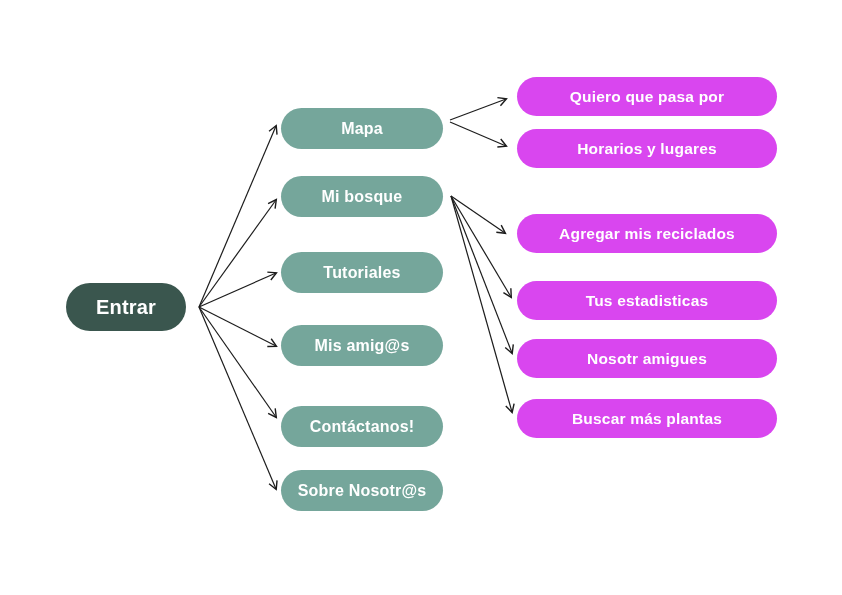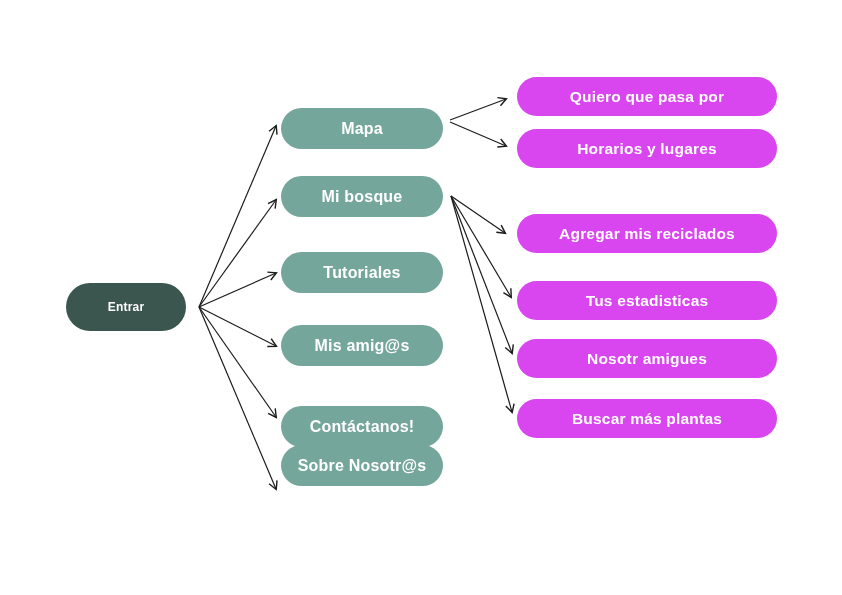--- a/index.html
+++ b/index.html
@@ -33,41 +33,41 @@
     letter-spacing: 0.2px;
     text-align: center;
     box-sizing: border-box;
     cursor: default;
     user-select: none;
   }
   .node-root {
     background: #3a564e;
     left: 66px;  top: 283px;
     width: 120px; height: 48px;
-    font-size: 12px;
+    font-size: 20px;
   }
   .node-l1 {
     background: #75a69b;
     left: 281px;
     width: 162px; height: 41px;
     font-size: 16px;
   }
   .node-l2 {
     background: #d946ef;
     left: 517px;
     width: 260px; height: 39px;
     font-size: 15.5px;
   }
   
   #n-mapa        { top: 108px; }
   #n-bosque      { top: 176px; }
   #n-tutoriales  { top: 252px; }
   #n-amigos      { top: 325px; }
   #n-contactanos { top: 406px; }
-  #n-sobre       { top: 445px; }
+  #n-sobre       { top: 470px; }
   
   #n-quiero      { top: 77px;  }
   #n-horarios    { top: 129px; }
   #n-agregar     { top: 214px; }
   #n-estadisticas{ top: 281px; }
   #n-invitar     { top: 339px; }
   #n-buscar      { top: 399px; }
 </style>
 </head>
 <body>

